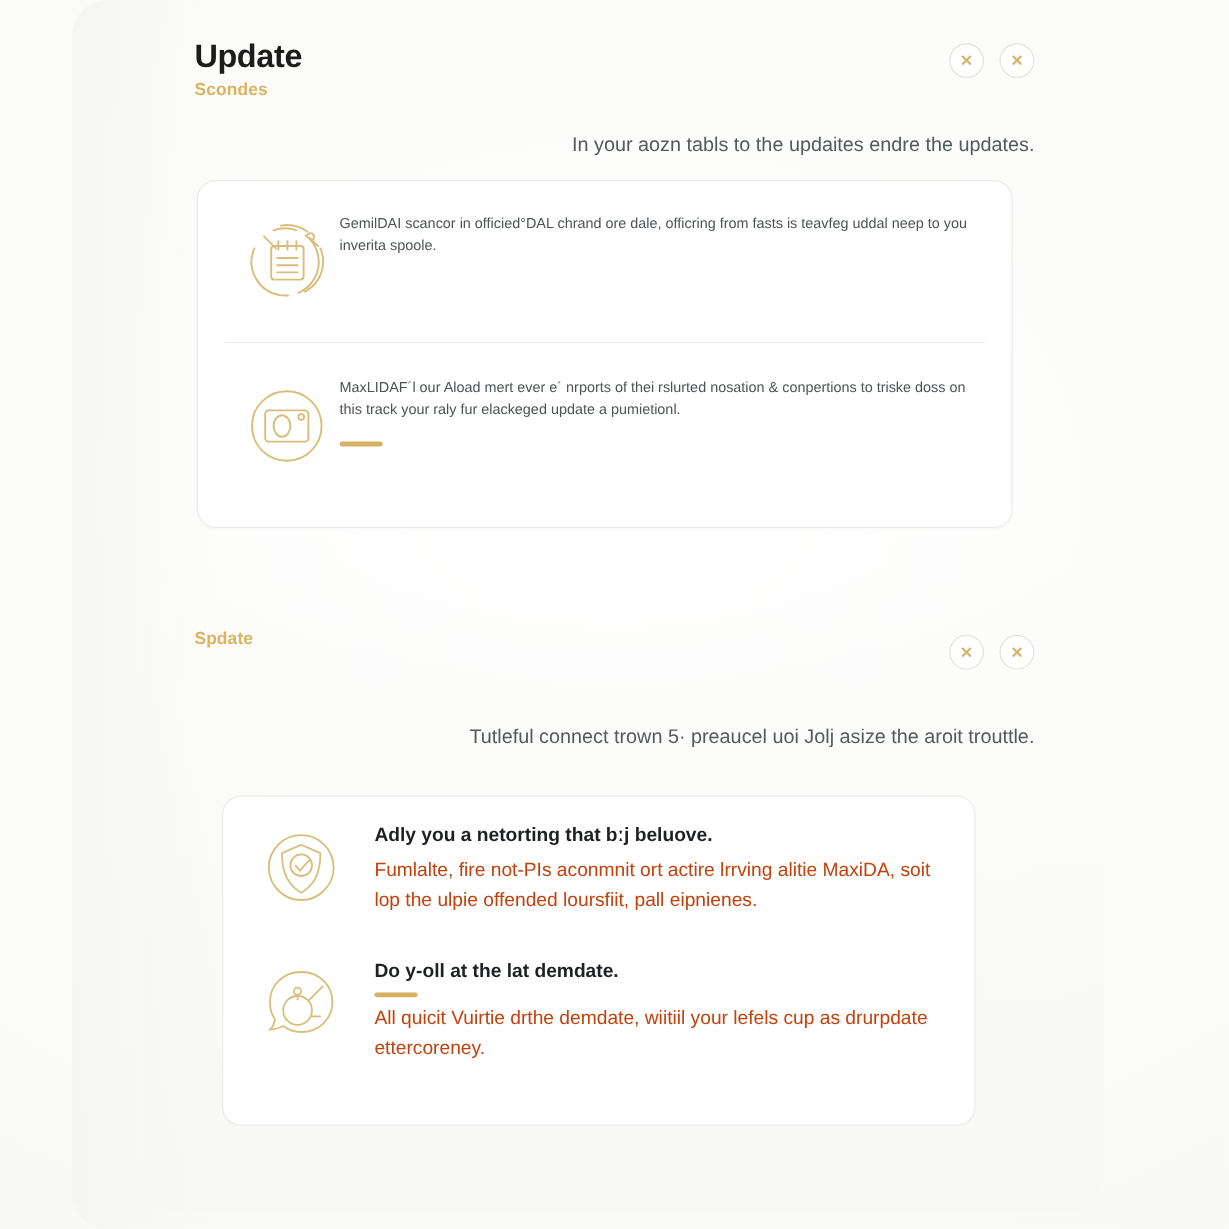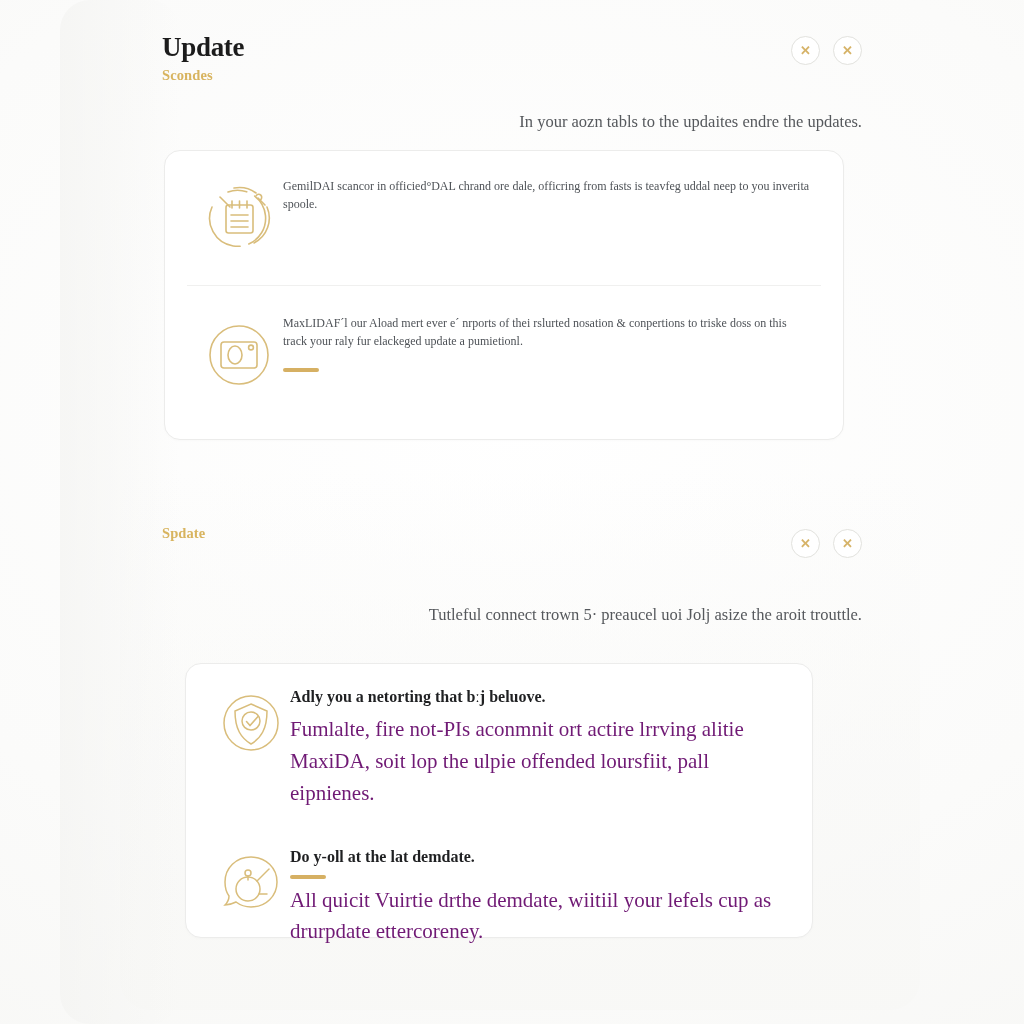--- a/index.html
+++ b/index.html
@@ -14,21 +14,20 @@
     font-family: "Liberation Sans", sans-serif;
     -webkit-font-smoothing: antialiased;
   }
   .page {
     position: relative;
     width: 1024px;
     height: 1024px;
     box-sizing: border-box;
     background:
       radial-gradient(120% 90% at 50% 40%, #ffffff 0%, #fbfbfa 55%, #f6f6f4 100%);
-    font-family: Liberation Serif, serif;
   }
   
   .wash {
     position: absolute;
     border-radius: 30px;
     pointer-events: none;
   }
   .wash.w1 { left: 120px; top: 470px; width: 800px; height: 540px;
              background: linear-gradient(180deg, rgba(255,255,255,0) 0%, rgba(248,248,246,.9) 100%); }
   .wash.w2 { left: 60px;  top: 0px;   width: 120px; height: 1024px;
@@ -104,21 +103,21 @@
   #card-updates   { left: 164px; top: 150px; width: 680px; height: 290px; }
   #card-metveload { left: 185px; top: 663px; width: 628px; height: 275px; }
 
   .card-row {
     display: flex;
     align-items: flex-start;
     box-sizing: border-box;
   }
   #card-updates .card-row { padding: 26px 30px 26px 30px; }
   #card-updates .card-row.row-1 { padding-top: 24px; }
-  #card-metveload .card-row { padding: 20px 28px 14px 26px; }
+  #card-metveload .card-row { padding: 20px 28px 14px 26px; gap: 22px; }
 
   .row-divider {
     height: 1px;
     background: #f0f0ef;
     margin: 0 22px;
   }
 
   .row-icon {
     flex: 0 0 auto;
     width: 88px;
@@ -139,22 +138,22 @@
   }
   .row-heading {
     margin: 0 0 3px 0;
     font-size: 16px;
     font-weight: bold;
     color: #1f2022;
     line-height: 1.4;
   }
   .row-sub {
     margin: 6px 0 0 0;
-    font-size: 21px;
-    color: #701a75;
+    font-size: 16px;
+    color: #c2410c;
     line-height: 1.52;
   }
   .accent-bar {
     width: 36px;
     height: 4px;
     border-radius: 2px;
     background: #d6b063;
     margin-top: 18px;
   }
   .accent-bar.tight { margin-top: 6px; margin-bottom: 4px; }

